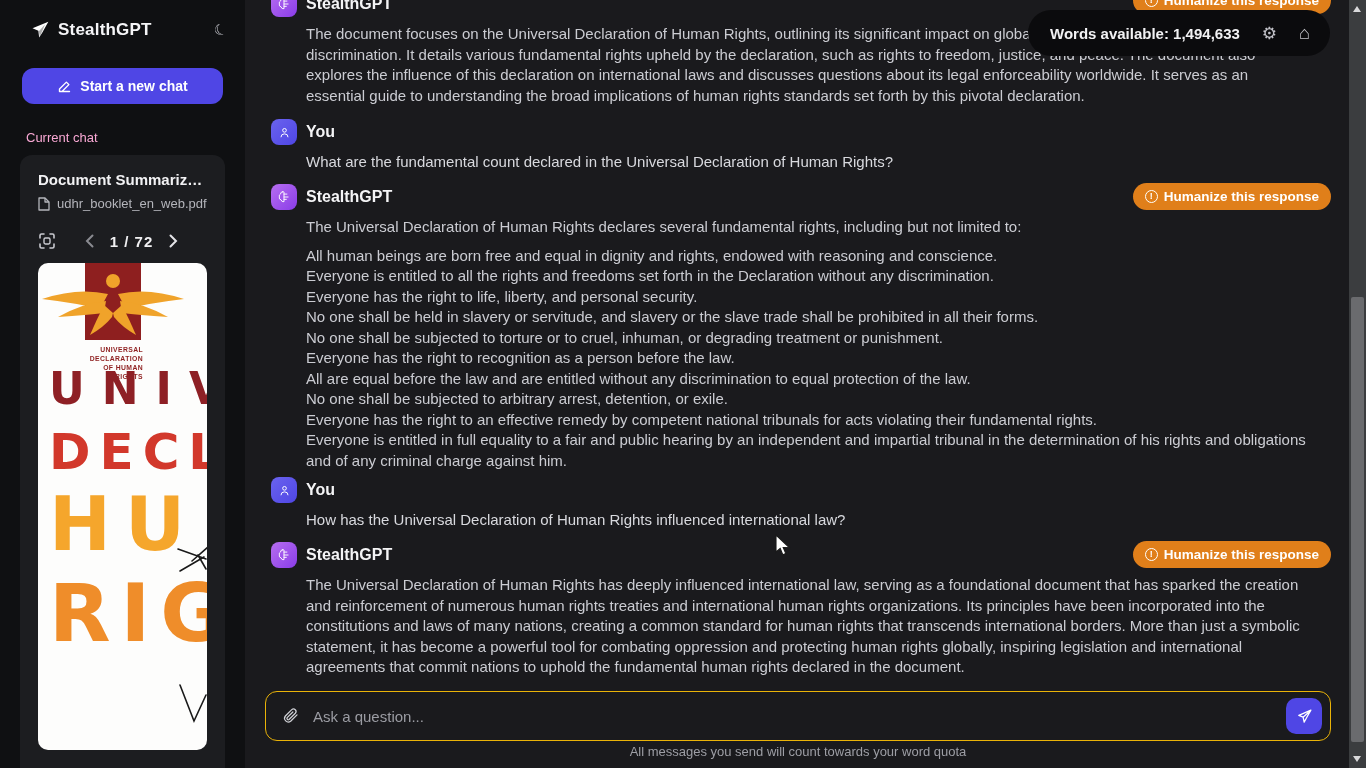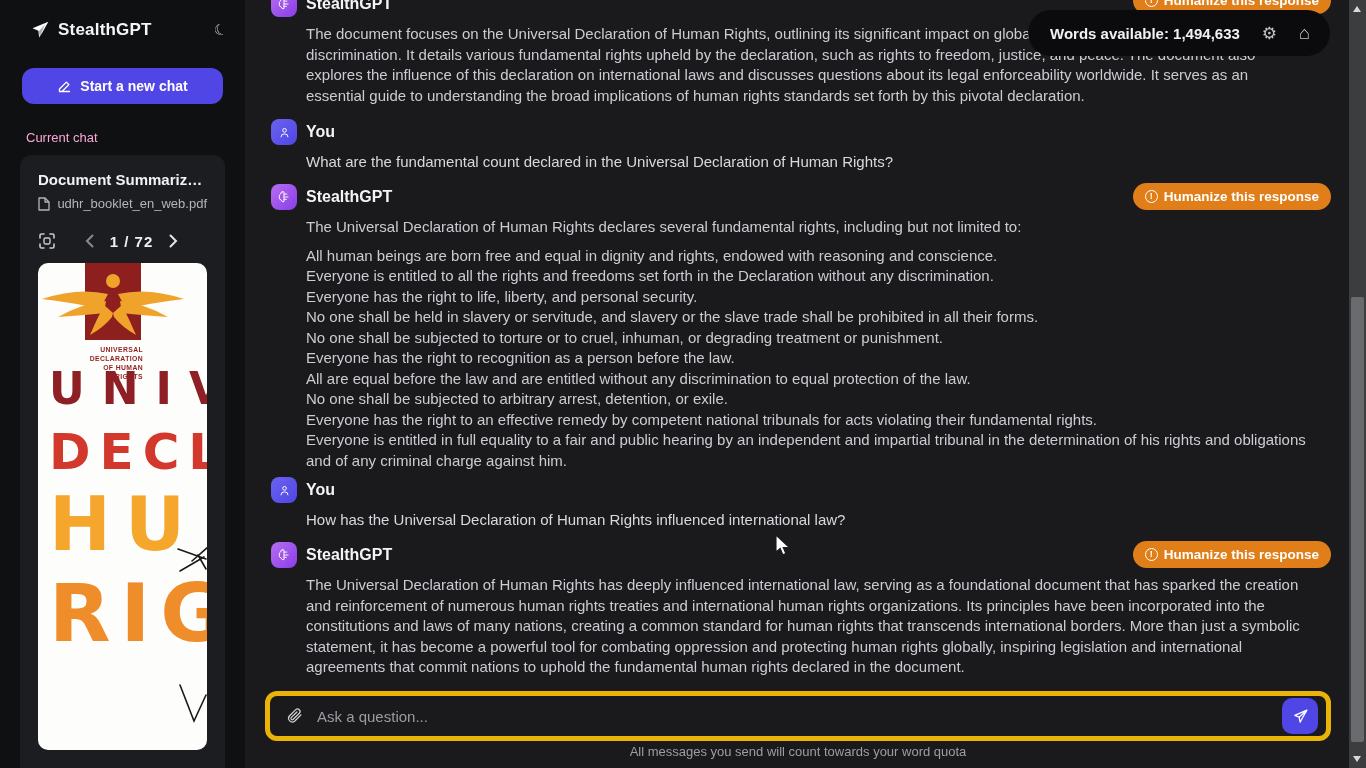--- a/index.html
+++ b/index.html
@@ -18,21 +18,21 @@
                   background:#4f46e5; border:none; border-radius:12px;
                   color:#fff; font-size:14px; font-weight:bold;
                   display:flex; align-items:center; justify-content:center; gap:8px;
                   cursor:pointer; font-family:inherit; }
   .section-label { margin:26px 0 10px 26px; color:#f9a8d4; font-size:13px; font-weight:500; }
   .chat-card { position:absolute; left:20px; right:20px; top:155px; bottom:0;
                background:#1c1d20; border-radius:12px 12px 0 0; padding:16px 18px; }
   .chat-title { color:#f2f2f4; font-size:15px; font-weight:bold; white-space:nowrap;
                 overflow:hidden; text-overflow:ellipsis; }
   .file-row { display:flex; align-items:center; gap:7px; margin-top:8px;
-              color:#b4b5bb; font-size:13px;justify-content:flex-end; }
+              color:#b4b5bb; font-size:13px; }
   .pdf-controls { display:flex; align-items:center; margin-top:20px; height:20px; }
   .scan-btn { width:18px; height:18px; cursor:pointer; flex:0 0 auto; }
   .pager { flex:1; display:flex; align-items:center; justify-content:center; gap:16px; }
   .chev { width:9px; height:14px; cursor:pointer; }
   .page-num { color:#f0f0f2; font-size:15px; font-weight:bold; letter-spacing:1px; }
 
   
   .pdf-thumb { position:absolute; left:18px; right:18px; top:108px; height:487px;
                background:#fdfdfc; border-radius:10px; overflow:hidden; }
   .udhr-block { position:absolute; left:47px; top:0; width:56px; height:77px; background:#8e1f1f; }
@@ -78,21 +78,21 @@
   .words-text b { font-weight:bold; }
   .pill-icon { color:#c2c2c8; font-size:17px; cursor:pointer; line-height:1; }
   .gear { margin-left:22px; }
   .home { margin-left:22px; font-size:18px; }
   .pill-avatar { position:relative; width:34px; height:34px; border-radius:50%;
                  margin-left:16px; background:linear-gradient(135deg,#8d7df2,#6c5ce7);
                  overflow:hidden; cursor:pointer; }
 
   
   .composer { position:absolute; left:20px; right:35px; top:691px; height:50px;
-              border:5px solid #eab308; border-radius:12px; background:#1a1a1d;
+              border:1px solid #eab308; border-radius:12px; background:#1a1a1d;
               display:flex; align-items:center; padding:0 8px 0 16px; }
   .clip { width:18px; height:18px; flex:0 0 auto; cursor:pointer; }
   .ask-input { flex:1; background:transparent; border:none; outline:none;
                color:#e6e6ea; font-size:15px; margin-left:13px; font-family:inherit; }
   .ask-input::placeholder { color:#9b9ca3; }
   .send-btn { width:36px; height:36px; border:none; border-radius:10px; background:#4f46e5;
               display:flex; align-items:center; justify-content:center; cursor:pointer; }
   .quota-note { position:absolute; left:20px; right:35px; top:744px; text-align:center;
                 color:#9d9ea5; font-size:13px; }
 

